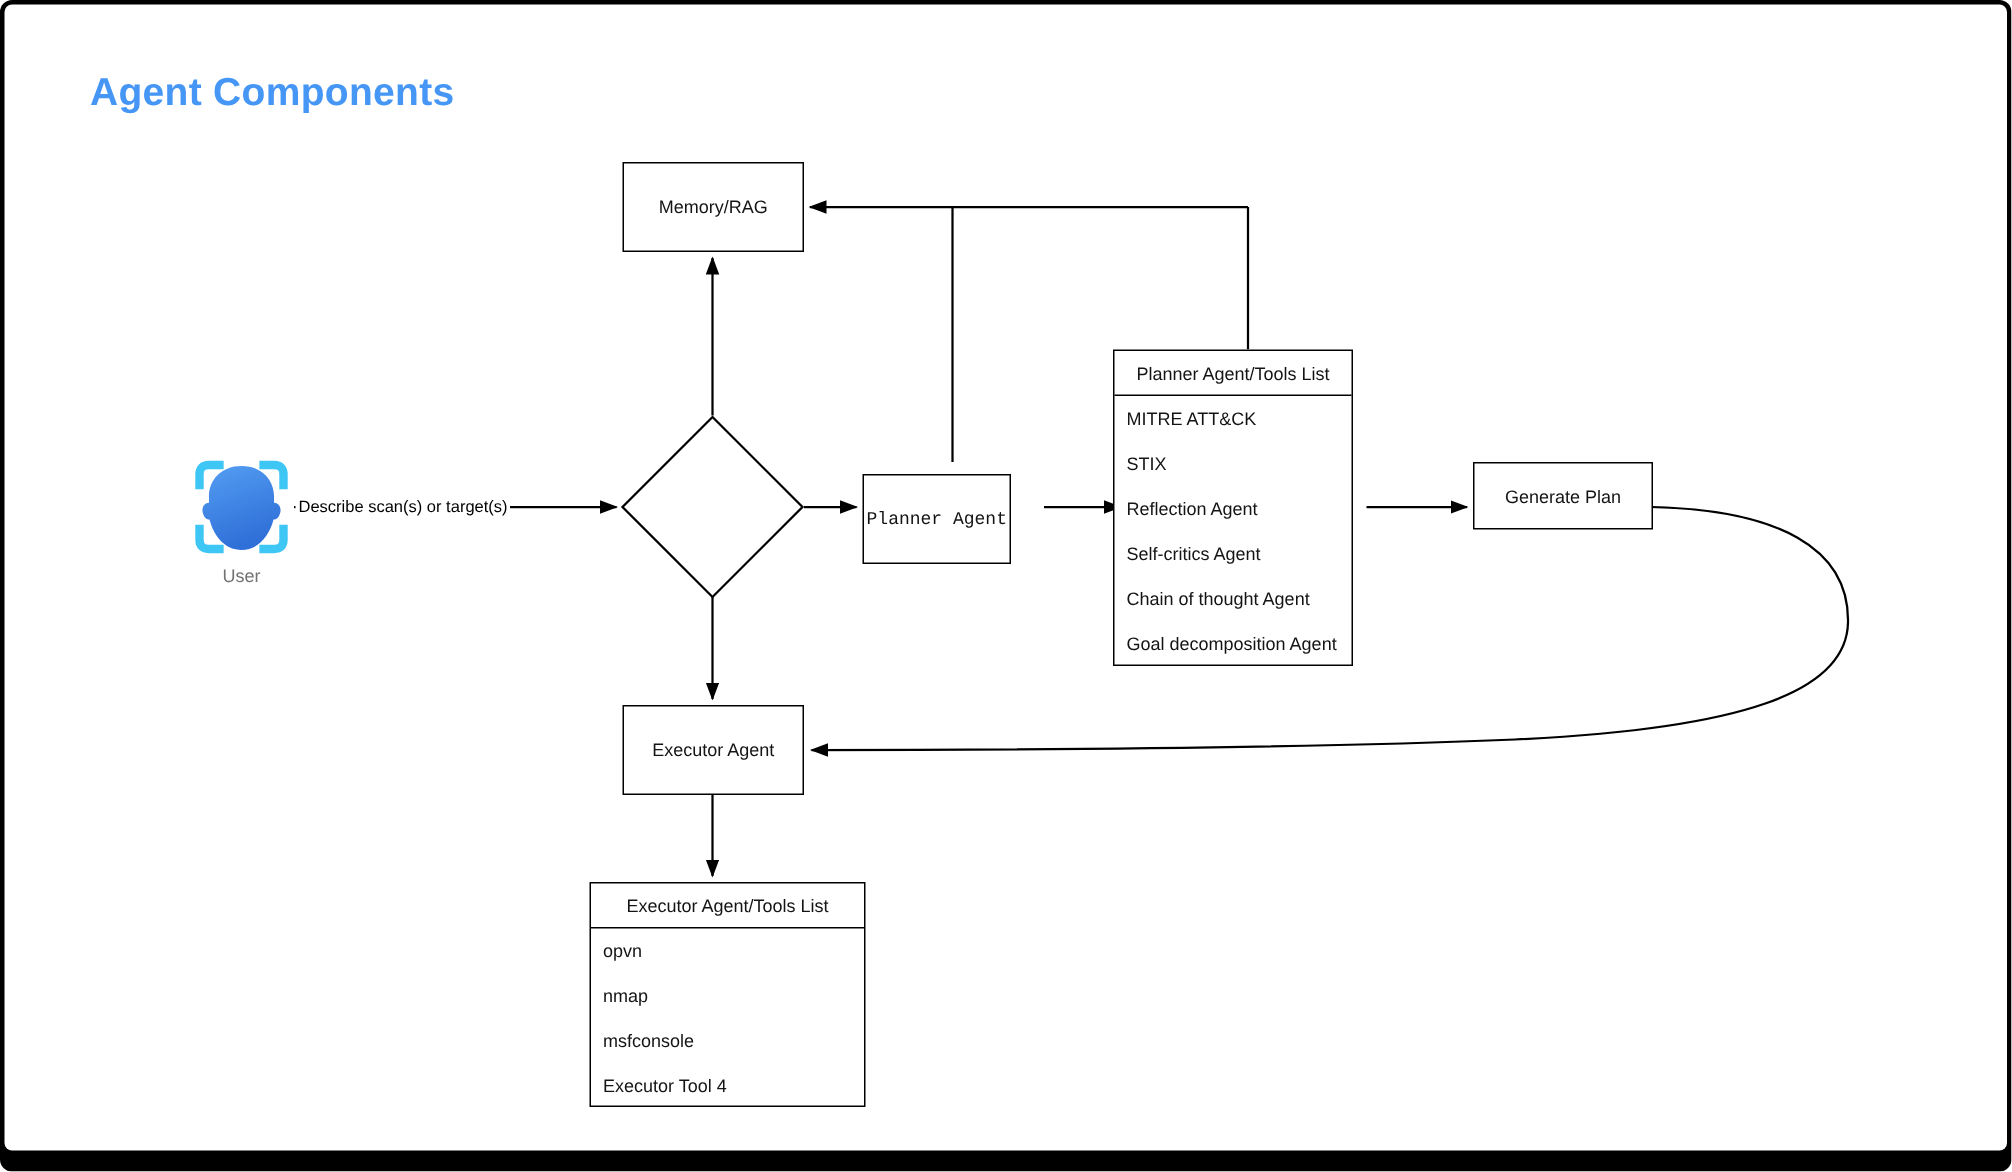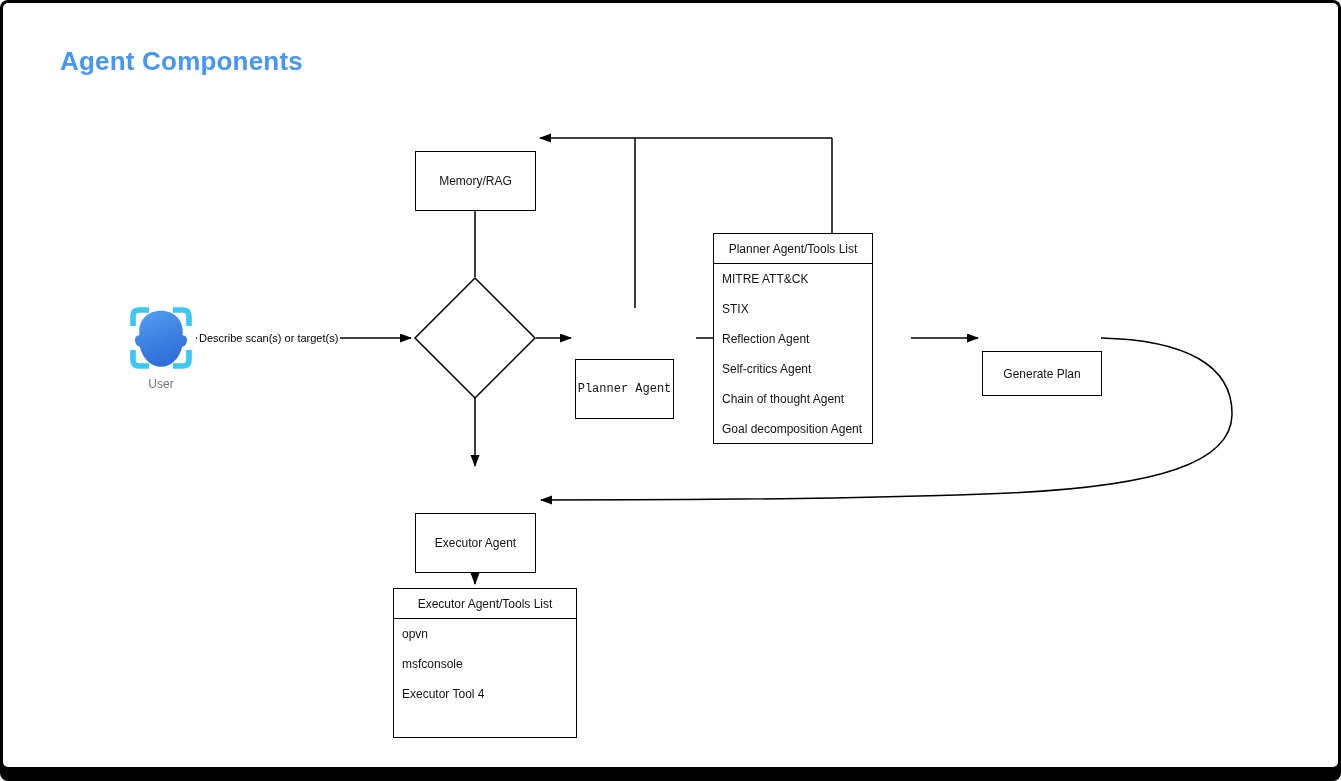--- a/index.html
+++ b/index.html
@@ -35,21 +35,20 @@
     margin-left:20px;
   }
 
   .node {
     position:absolute;
     background:#ffffff;
     border:1.5px solid #000000;
     display:flex; align-items:center; justify-content:center;
     font-size:12px; color:#141414;
     text-align:center;
-    margin-top:43px;
   }
   .node.memory        { left:415px; top:108px; width:121px; height:60px; }
   .node.planner       { left:575px; top:316px; width:99px; height:60px;font-family:Liberation Mono, monospace; }
   .node.generate-plan { left:982px; top:308px; width:120px; height:45px; }
   .node.executor      { left:415px; top:470px; width:121px; height:60px; }
 
   .diamond-wrap {
     position:absolute; left:415px; top:278px; width:120px; height:120px;
   }
   .diamond-label {
@@ -57,21 +56,21 @@
     display:flex; align-items:center; justify-content:center;
     font-size:12px; color:#141414;
   }
 
   .tool-list {
     position:absolute;
     background:#ffffff;
     border:1.5px solid #000000;
     font-size:12px; color:#141414;
   }
-  .tool-list.planner-tools  { left:713px; top:233px; width:160px; height:211px; }
+  .tool-list.planner-tools  { left:742px; top:233px; width:160px; height:211px; }
   .tool-list.executor-tools { left:393px; top:588px; width:184px; height:150px; }
   .tool-list .list-header {
     height:30px;
     border-bottom:1.5px solid #000000;
     display:flex; align-items:center; justify-content:center;
   }
   .tool-list .list-item {
     height:30px;
     display:flex; align-items:center;
     padding-left:8px;
@@ -181,19 +180,20 @@
         <div class="list-item">STIX</div>
         <div class="list-item">Reflection Agent</div>
         <div class="list-item">Self-critics Agent</div>
         <div class="list-item">Chain of thought Agent</div>
         <div class="list-item">Goal decomposition Agent</div>
       </div>
 
       <div class="tool-list executor-tools">
         <div class="list-header">Executor Agent/Tools List</div>
         <div class="list-item">opvn</div>
+        <div class="list-item">nmap</div>
         <div class="list-item">msfconsole</div>
         <div class="list-item">Executor Tool 4</div>
       </div>
 
     </div>
   </div>
 </div>
 
 </body></html>

